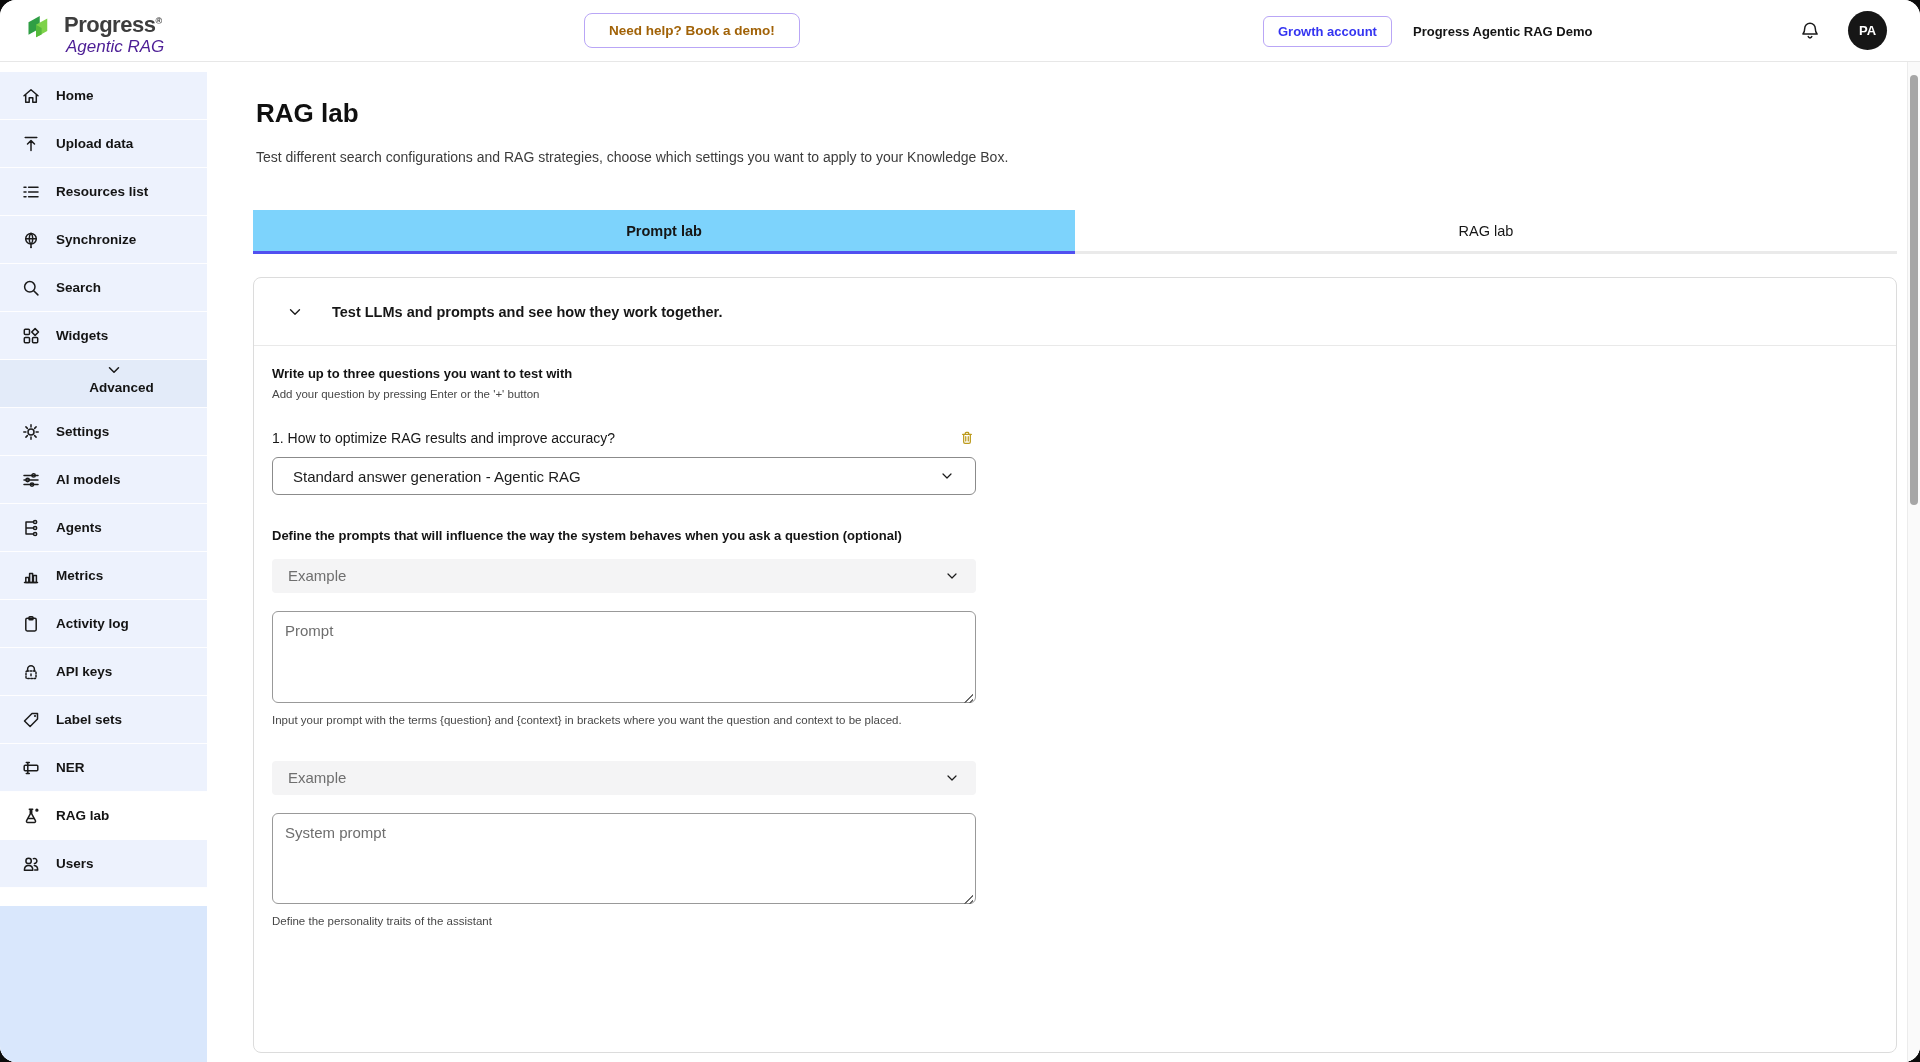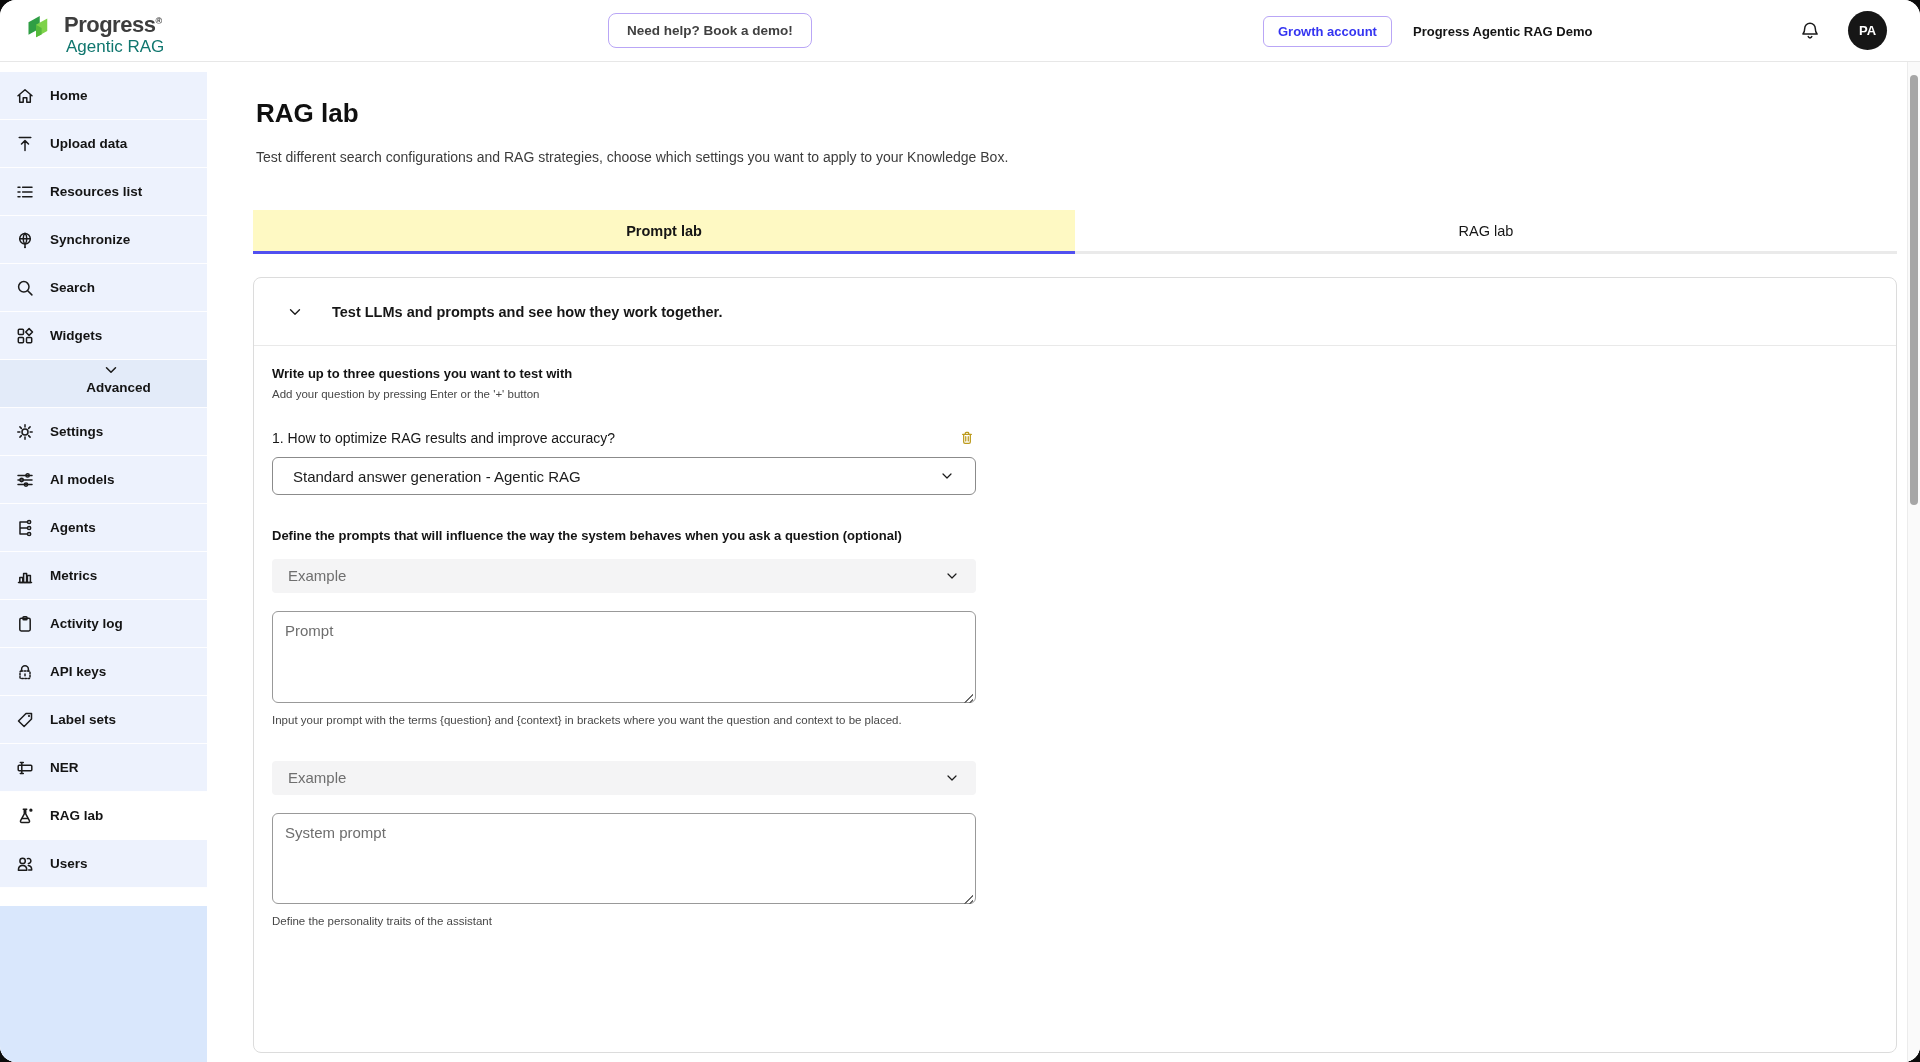--- a/index.html
+++ b/index.html
@@ -9,55 +9,55 @@
          border-radius:16px; overflow:hidden; }
 
   
   .topbar { position:absolute; top:0; left:0; right:0; height:62px; background:#fff;
             border-bottom:1px solid #e7e7e7; z-index:5; }
   .brand { position:absolute; left:26px; top:9px; display:flex; align-items:flex-start; }
   .brand-mark { width:30px; height:30px; margin-top:2px; }
   .brand-text { margin-left:8px; }
   .brand-line1 { font-size:22px; font-weight:bold; color:#3d3d3d; letter-spacing:-0.5px; line-height:24px; }
   .brand-reg { font-size:9px; vertical-align:super; color:#3d3d3d; }
-  .brand-line2 { font-size:17px; color:#0f766e; line-height:20px; margin-left:2px; }
-  .help-btn { position:absolute; left:608px; top:13px; height:35px; padding:0 18px;
+  .brand-line2 { font-size:17px; color:#4c1d95; line-height:20px; margin-left:2px;font-style:italic; }
+  .help-btn { position:absolute; left:584px; top:13px; height:35px; padding:0 24px;
               background:#fff; border:1px solid #b9a6f6; border-radius:8px;
-              color:#404040; font-size:13.5px; font-weight:bold; display:flex; align-items:center; cursor:pointer; }
+              color:#a16207; font-size:13.5px; font-weight:bold; display:flex; align-items:center; cursor:pointer; }
   .account-badge { position:absolute; left:1263px; top:16px; height:31px; padding:0 14px;
               background:#fff; border:1px solid #b9a6f6; border-radius:6px;
               color:#3434f1; font-size:13px; font-weight:bold; display:flex; align-items:center; cursor:pointer; }
   .account-name { position:absolute; left:1413px; top:0; height:62px; display:flex; align-items:center;
               font-size:13px; font-weight:bold; color:#141414; }
   .bell { position:absolute; left:1798px; top:19px; width:24px; height:24px; cursor:pointer; }
   .avatar { position:absolute; left:1848px; top:11px; width:39px; height:39px; border-radius:50%;
             background:#161616; color:#fff; font-size:13px; font-weight:bold;
             display:flex; align-items:center; justify-content:center; cursor:pointer; }
 
   
   .sidebar { position:absolute; top:62px; left:0; width:207px; bottom:0; background:#fff; z-index:4; }
   .nav { padding-top:10px; }
-  .nav-item { height:48px; display:flex; align-items:center; padding-left:15px;
+  .nav-item { height:48px; display:flex; align-items:center; padding-left:21px;
               background:#edf2fd; border-bottom:1px solid rgba(255,255,255,.9); cursor:pointer; }
   .nav-item svg { width:20px; height:20px; flex:0 0 20px; }
   .nav-label { margin-left:15px; font-size:13.5px; font-weight:bold; color:#141414; }
   .nav-item.group { background:#e3ebf9;flex-direction:column; }
   .nav-item.active { background:#ffffff; }
   .nav-filler { position:absolute; left:0; right:0; bottom:0; top:844px; background:#d9e7fc; }
   .ic { fill:none; stroke:#1b1b1b; stroke-width:1.5; stroke-linecap:round; stroke-linejoin:round; }
 
   
   .main { position:absolute; left:207px; top:62px; right:0; bottom:0; background:#fff; }
   .page-title { position:absolute; left:49px; top:36px; font-size:26px; font-weight:bold; color:#101010; }
   .page-desc { position:absolute; left:49px; top:87px; font-size:14px; color:#3c3c3c; }
 
   .tabs { position:absolute; left:46px; top:148px; width:1644px; height:44px; display:flex; }
   .tab { flex:1; display:flex; align-items:center; justify-content:center; font-size:14.5px;
          color:#161616; cursor:pointer; }
-  .tab.active { background:#fef9c3; border-bottom:3px solid #5150f0; font-weight:bold; }
+  .tab.active { background:#7dd3fc; border-bottom:3px solid #5150f0; font-weight:bold; }
   .tab.inactive { background:#fff; border-bottom:3px solid #eaeaea; }
 
   .panel { position:absolute; left:46px; top:215px; width:1644px; height:776px;
            border:1px solid #dcdcdc; border-radius:8px; background:#fff; }
   .panel-header { height:68px; display:flex; align-items:center; padding-left:32px;
                   border-bottom:1px solid #e9e9e9; }
   .panel-header svg { width:18px; height:18px; cursor:pointer; }
   .panel-title { margin-left:28px; font-size:14.5px; font-weight:bold; color:#161616; }
   .panel-body { padding:20px 0 0 18px; width:740px; }
 

